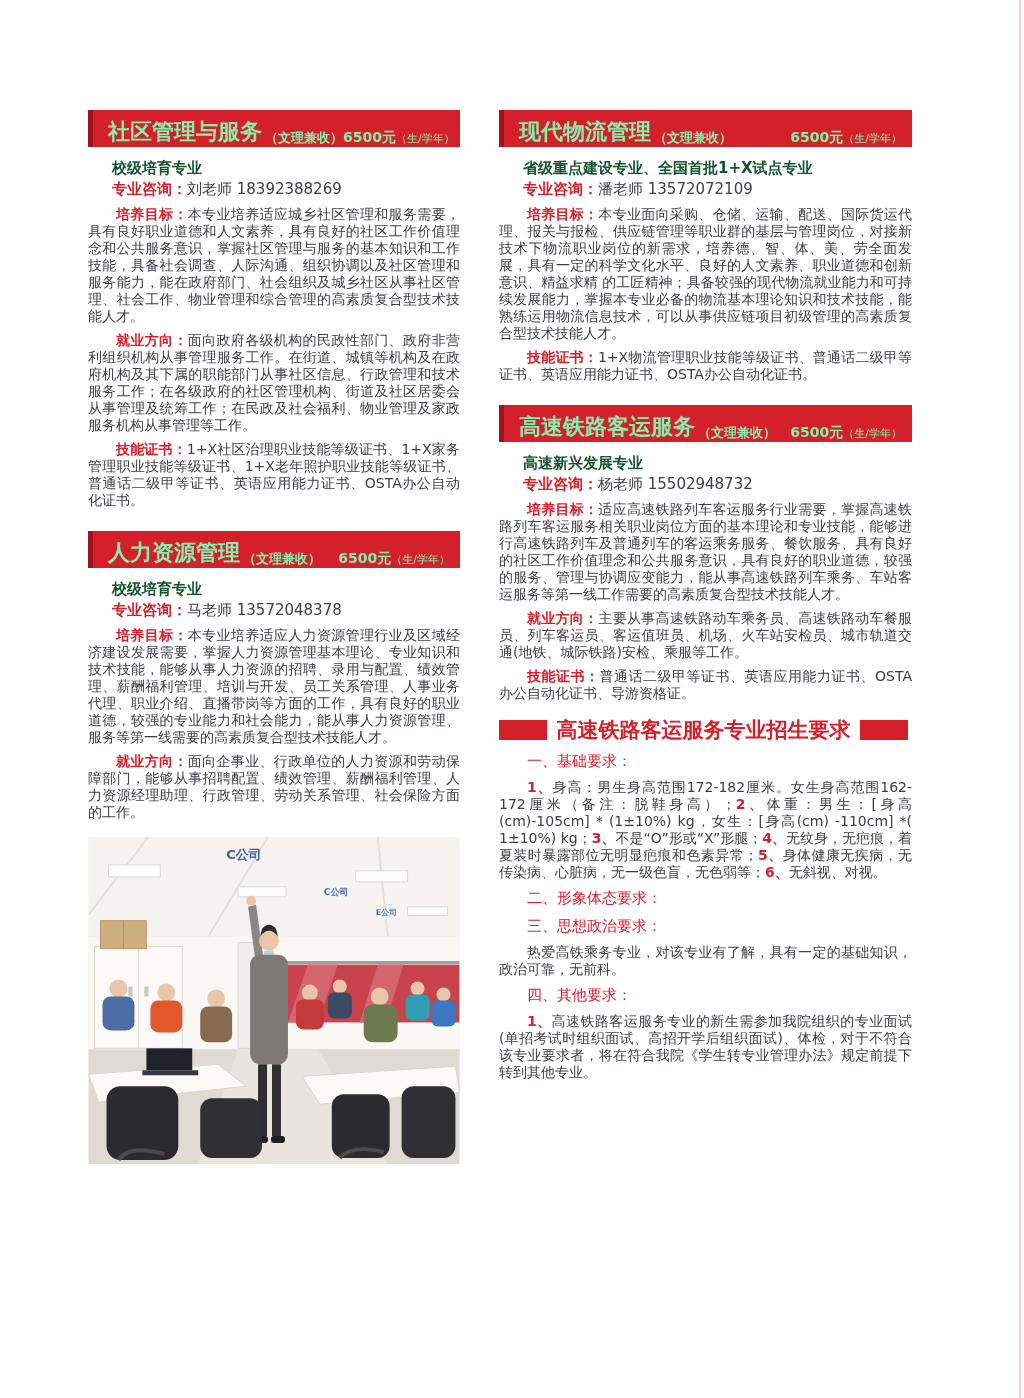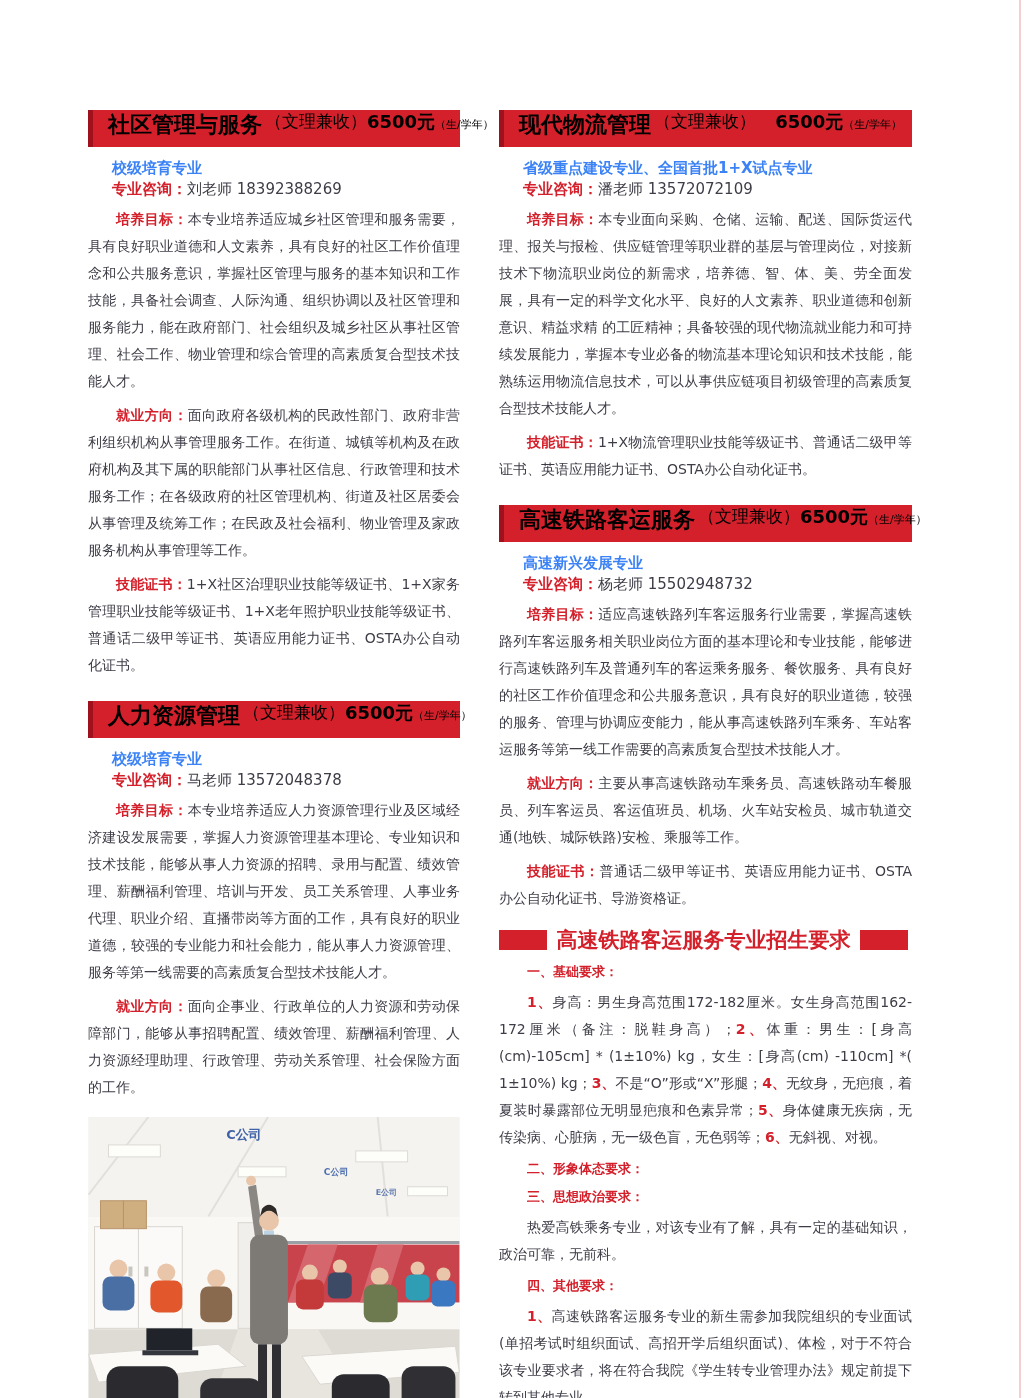--- a/index.html
+++ b/index.html
@@ -3,43 +3,43 @@
 <meta charset="utf-8">
 <style>
   html,body{margin:0;padding:0;background:#ffffff;}
   body{font-family:"DejaVu Sans","Liberation Sans",sans-serif;}
   .page{position:relative;width:1024px;height:1398px;background:#ffffff;overflow:hidden;}
   .page-edge{position:absolute;right:3px;top:0;width:2px;height:1398px;background:#f3ced2;}
   .col{position:absolute;top:110px;}
   .col-left{left:88px;width:372px;}
   .col-right{left:499px;width:413px;}
 
-  .bar{display:flex;align-items:flex-start;background:#d4202b;color:#000000;height:37px;
+  .bar{display:flex;align-items:flex-end;background:#d4202b;color:#86efac;height:37px;
        padding:0 10px 0 15px;border-left:5px solid #9f121d;box-sizing:border-box;}
   .bar-title{font-size:22px;font-weight:700;white-space:nowrap;}
-  .bar-sub{font-size:17px;margin-left:3px;white-space:nowrap;}
+  .bar-sub{font-size:13px;margin-left:3px;white-space:nowrap;font-weight:bold;}
   .bar-fee{margin-left:auto;white-space:nowrap;display:flex;align-items:baseline;}
-  .bar-fee .fee{font-size:18px;font-weight:700;}
+  .bar-fee .fee{font-size:14px;font-weight:700;}
   .bar-fee .unit{font-size:11px;font-style:normal;}
 
-  .badge{margin:12px 0 0 24px;color:#3b82f6;font-weight:700;font-size:15px;}
+  .badge{margin:12px 0 0 24px;color:#14532d;font-weight:700;font-size:15px;}
   .consult{margin:2px 0 0 24px;font-size:15px;color:#3d3d47;}
   .lbl{color:#d4202b;font-weight:700;}
   .num{color:#d4202b;font-weight:700;}
-  .para{margin:7px 0 0;font-size:14px;line-height:27px;color:#3d3d47;
+  .para{margin:7px 0 0;font-size:14px;line-height:17px;color:#3d3d47;
         text-align:justify;text-indent:2em;}
   .major + .major{margin-top:22px;}
 
   .photo{margin-top:16px;width:372px;height:327px;display:block;}
 
   .reqs{margin-top:14px;}
   .req-title{display:flex;align-items:center;margin:0 4px 4px 0;}
   .req-title .block{width:48px;height:20px;background:#d4202b;flex:0 0 48px;}
   .req-title h2{flex:1;text-align:center;color:#d4202b;font-size:21px;font-weight:700;margin:0;}
-  .req-head{margin:7px 0 0;padding-left:28px;color:#d4202b;font-weight:700;font-size:13px;line-height:21px;}
+  .req-head{margin:7px 0 0;padding-left:28px;color:#d4202b;font-weight:400;font-size:15px;line-height:21px;}
 </style>
 </head>
 <body>
 
 <div class="page">
   <div class="page-edge"></div>
 
   <div class="col col-left">
 
     <section class="major">

